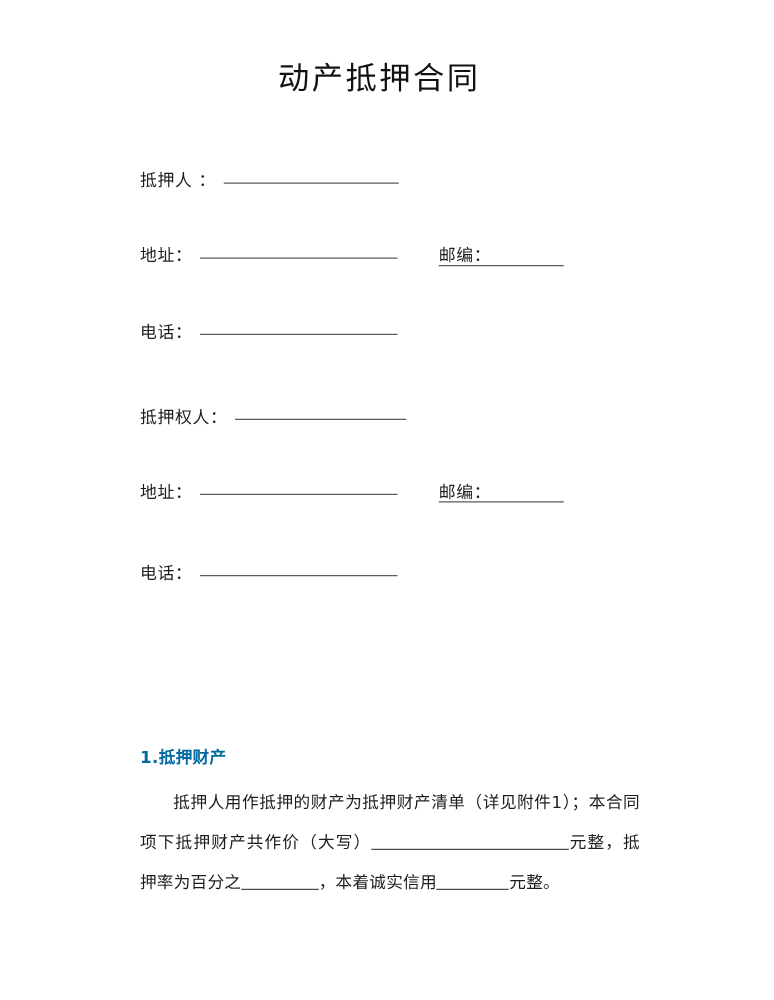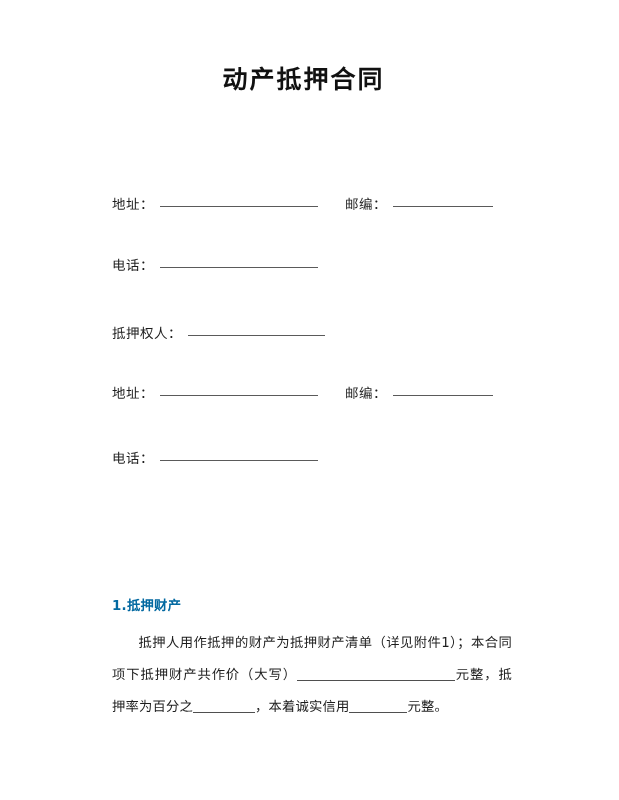--- a/index.html
+++ b/index.html
@@ -20,26 +20,26 @@
 
   .page {
     position: absolute;
     inset: 0;
     background: #ffffff;
   }
 
   
   .doc-title {
     position: absolute;
-    top: 65px;
+    top: 48px;
     left: 0;
     width: 607px;
     text-align: center;
     font-size: 25px;
-    font-weight: bold;
+    font-weight: normal;
     letter-spacing: 2px;
     color: #111111;
     line-height: 1.2;
   }
 
   
   .field-row {
     position: absolute;
     left: 112px;
     height: 22px;
@@ -63,20 +63,21 @@
     top: -2px;
   }
   .line-w140 { width: 140px; }
   .line-w158 { width: 158px; }
   .line-w137 { width: 137px; }
   .line-w100 { width: 100px; }
 
   
   .field-row.col2 {
     left: 345px;
+    flex-direction: column;
   }
 
   
   .para {
     position: absolute;
     left: 112px;
     width: 400px;
     font-size: 13.3px;
     line-height: 32px;
     color: #1d1d1d;
@@ -108,20 +109,24 @@
   .blank-md { width: 62px; }
   .blank-sm { width: 58px; }
 </style>
 </head>
 <body>
 
 <div class="page">
 
   <div class="doc-title">动产抵押合同</div>
 
+  <div class="field-row" style="top:133px;">
+    <span class="field-label">抵押人 ：</span>
+    <span class="field-line line-w140"></span>
+  </div>
 
   <div class="field-row" style="top:193px;">
     <span class="field-label">地址：</span>
     <span class="field-line line-w158"></span>
   </div>
 
   <div class="field-row col2" style="top:193px;">
     <span class="field-label">邮编：</span>
     <span class="field-line line-w100"></span>
   </div>

